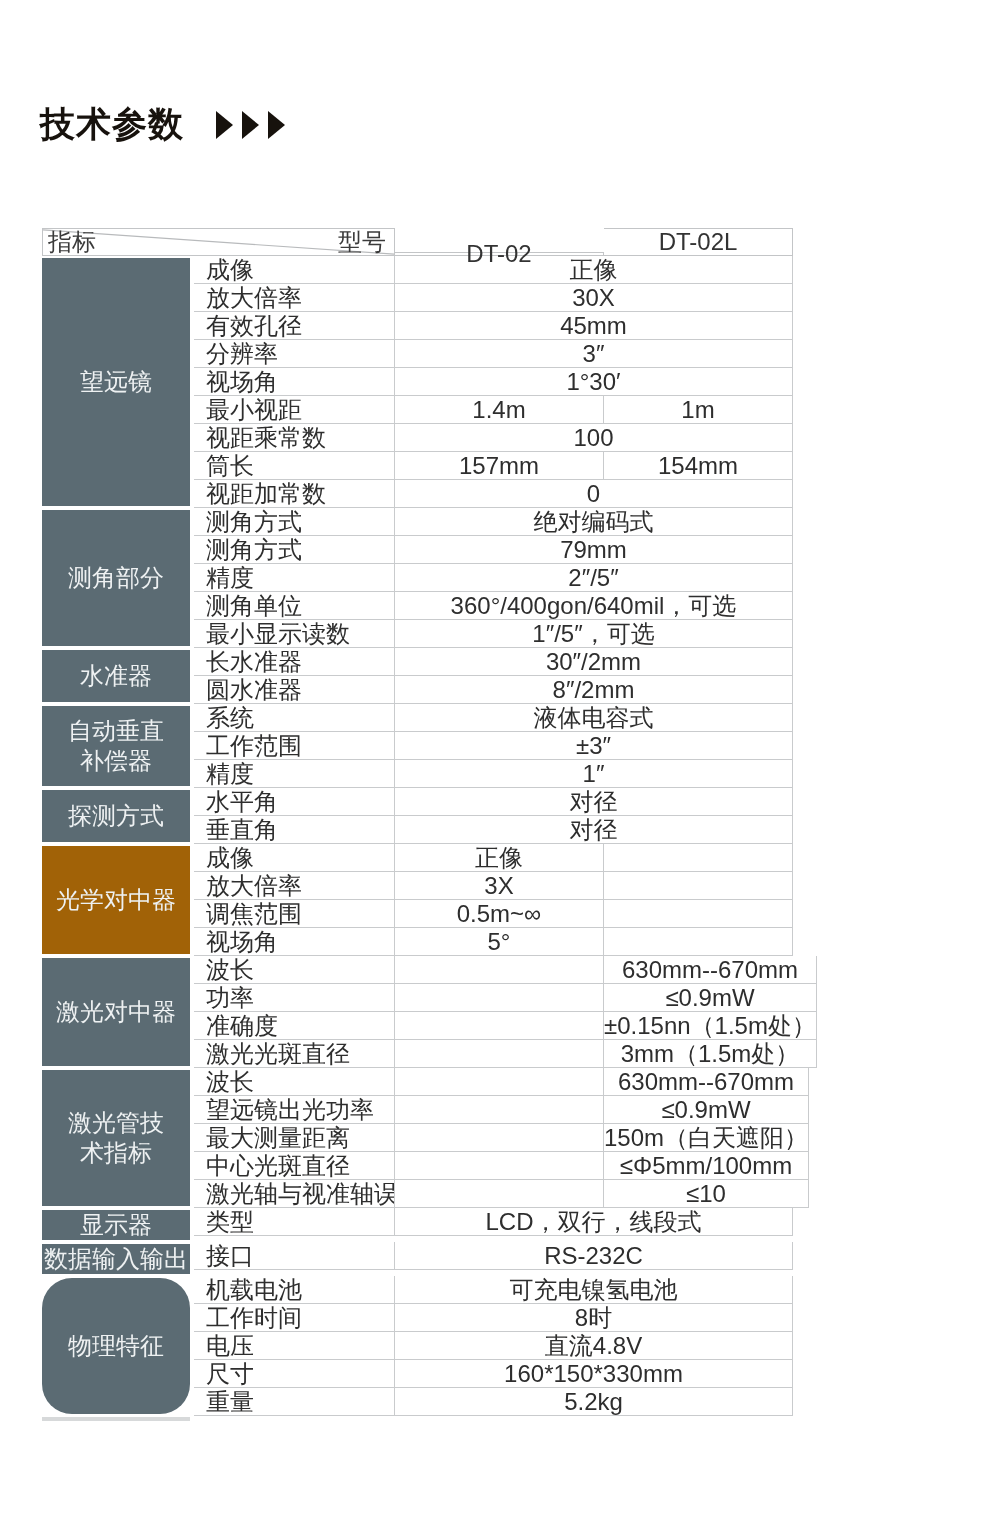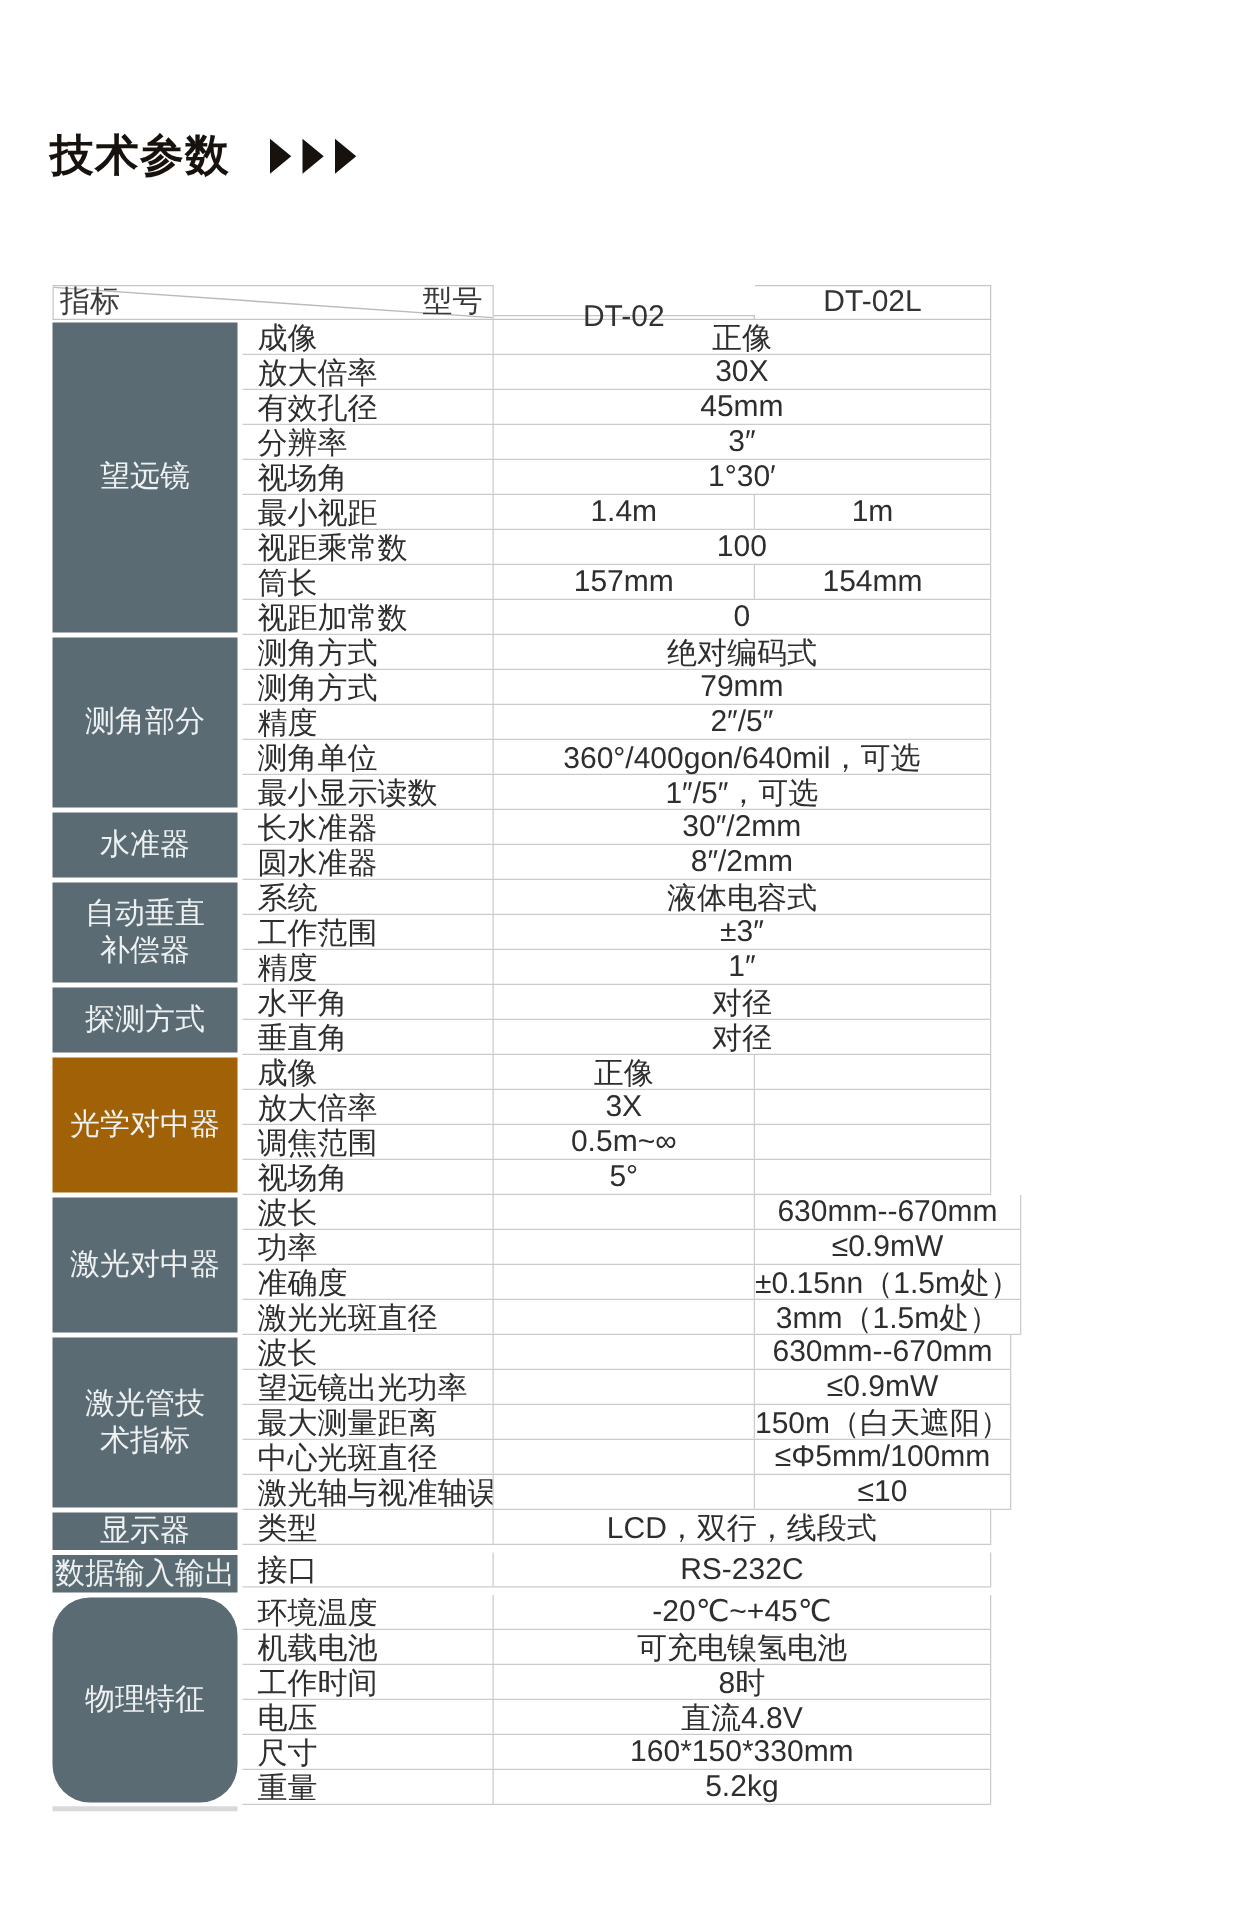--- a/index.html
+++ b/index.html
@@ -366,26 +366,20 @@
               <div class="vals">
                 <div class="val span">RS-232C</div>
               </div>
             </div>
           </div>
         </div>
         <div class="section">
           <div class="cat" style="background: rgb(91, 107, 115); color: rgb(238, 241, 242); border-radius: 30px;">物理特征</div>
           <div class="rows">
             <div class="row">
-              <div class="label">环境温度</div>
-              <div class="vals">
-                <div class="val span">-20℃~+45℃</div>
-              </div>
-            </div>
-            <div class="row">
               <div class="label">机载电池</div>
               <div class="vals">
                 <div class="val span">可充电镍氢电池</div>
               </div>
             </div>
             <div class="row">
               <div class="label">工作时间</div>
               <div class="vals">
                 <div class="val span">8时</div>
               </div>

